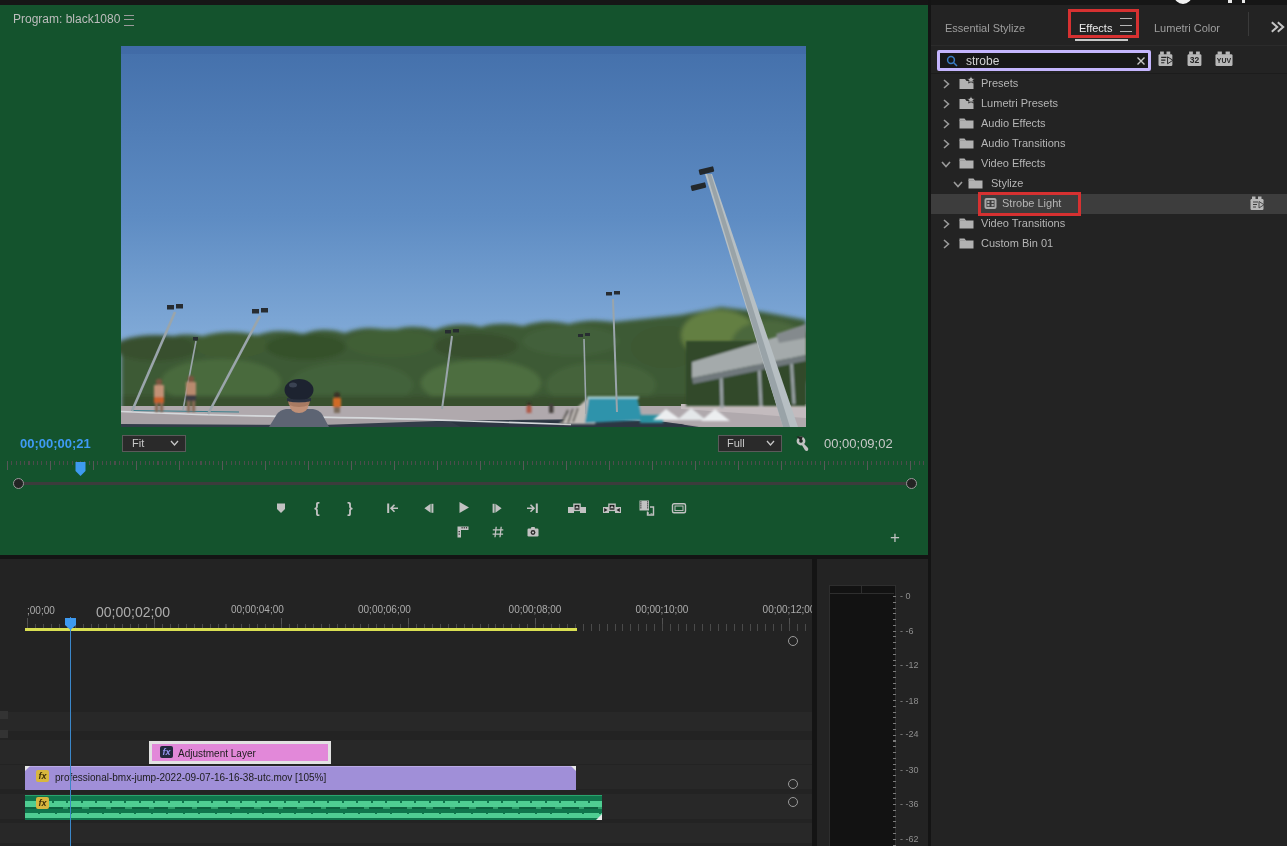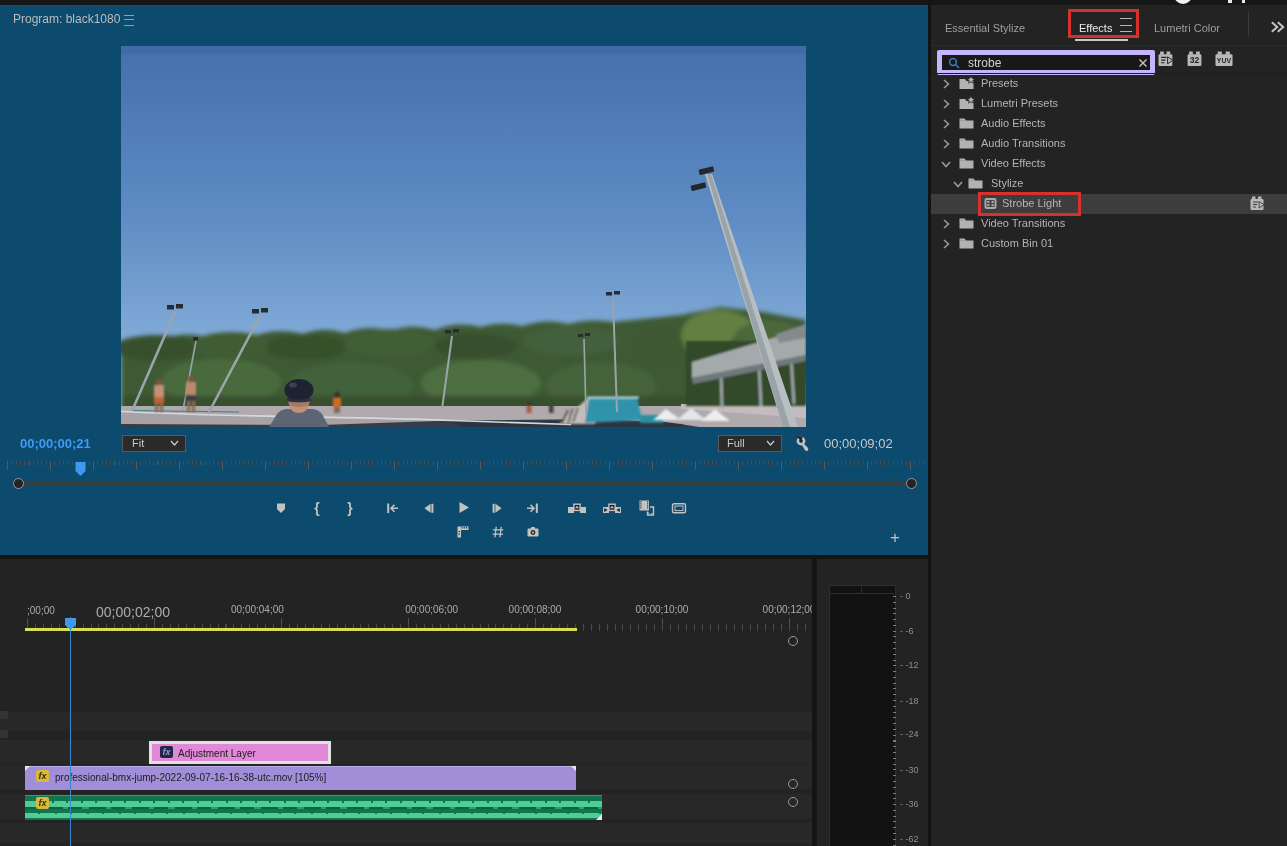--- a/index.html
+++ b/index.html
@@ -9,21 +9,21 @@
 </style>
 </head>
 <body>
 <div id="stage">
 
   <div class="abs" style="left:0;top:0;width:1287px;height:5px;background:#161616;"></div>
   <div class="abs" style="left:1174px;top:-14px;width:18px;height:18px;border-radius:50%;background:#f2f2f2;"></div>
   <div class="abs" style="left:1228px;top:0;width:4px;height:3px;background:#e8e8e8;"></div>
   <div class="abs" style="left:1242px;top:0;width:3px;height:3px;background:#e8e8e8;"></div>
 
-  <div class="abs" id="monitor" style="left:0;top:5px;width:928px;height:552px;background:#0c4a6e;">
+  <div class="abs" id="monitor" style="left:0;top:5px;width:928px;height:552px;background:#14532d;">
     <div class="abs" style="left:13px;top:7px;font-size:12px;color:#bdbdbd;">Program: black1080</div>
     <div class="abs" style="left:124px;top:10px;width:10px;height:9px;
       border-top:1.2px solid #9a9a9a;border-bottom:1.2px solid #9a9a9a;">
       <div style="margin-top:3px;height:1px;background:#9a9a9a;"></div>
     </div>
 
     <div class="abs" id="video" style="left:121px;top:41px;width:685px;height:381px;background:#4a7ab0;overflow:hidden;">
     <svg width="685" height="381" viewBox="0 0 685 381">
       <defs>
         <linearGradient id="sky" x1="0" y1="0" x2="0" y2="1">
@@ -265,21 +265,21 @@
     <div class="abs" style="left:890px;top:523px;font-size:17px;color:#c2c2c2;">+</div>
   </div>
 
   <div class="abs" style="left:0;top:555px;width:928px;height:4px;background:#141414;"></div>
 
   <div class="abs" id="timeline" style="left:0;top:559px;width:812px;height:287px;background:#232323;overflow:hidden;">
 
     <div class="abs" style="left:27px;top:46px;font-size:10px;color:#acacac;">;00;00</div>
     <div class="abs" style="left:96px;top:45px;width:100px;text-align:left;font-size:14px;color:#acacac;">00;00;02;00</div>
     <div class="abs" style="left:231px;top:45px;width:100px;font-size:10px;color:#acacac;">00;00;04;00</div>
-    <div class="abs" style="left:358px;top:45px;width:100px;text-align:right;font-size:10px;color:#acacac;">00;00;06;00</div>
+    <div class="abs" style="left:358px;top:45px;width:100px;text-align:left;font-size:10px;color:#acacac;">00;00;06;00</div>
     <div class="abs" style="left:485px;top:45px;width:100px;text-align:center;font-size:10px;color:#acacac;">00;00;08;00</div>
     <div class="abs" style="left:612px;top:45px;width:100px;text-align:center;font-size:10px;color:#acacac;">00;00;10;00</div>
     <div class="abs" style="left:739px;top:45px;width:100px;text-align:center;font-size:10px;color:#acacac;">00;00;12;00</div>
 
     <div class="abs" style="left:27px;top:59px;width:780px;height:13px;
       background:repeating-linear-gradient(90deg,#525252 0 1px,transparent 1px 127px);"></div>
     <div class="abs" style="left:27px;top:65px;width:780px;height:7px;
       background:repeating-linear-gradient(90deg,#4a4a4a 0 1px,transparent 1px 7.94px);"></div>
 
     <div class="abs" style="left:25px;top:69px;width:552px;height:3px;background:#d9df52;"></div>
@@ -363,21 +363,21 @@
     </div>
     <div class="abs" style="left:137px;top:4px;width:65px;height:23px;border:3px solid #d63131;"></div>
     <div class="abs" style="left:144px;top:34px;width:53px;height:2px;background:#c9c9c9;"></div>
     <div class="abs" style="left:223px;top:17px;font-size:11px;color:#9f9f9f;">Lumetri Color</div>
     <div class="abs" style="left:317px;top:7px;width:1px;height:24px;background:#3a3a3a;"></div>
     <svg class="abs" style="left:339px;top:16px" width="15" height="12" viewBox="0 0 15 12">
         <path d="M1.8,1.3 L7.2,6 L1.8,10.7 M7.8,1.3 L13.2,6 L7.8,10.7" stroke="#c4c4c4" stroke-width="2" fill="none"></path>
       </svg>
     <div class="abs" style="left:0;top:40px;width:356px;height:1px;background:#2b2b2b;"></div>
 
-    <div class="abs" style="left:6px;top:45px;width:208px;height:15px;background:#181818;border-radius:2px;border:5px solid #c4b5fd;">
+    <div class="abs" style="left:6px;top:45px;width:208px;height:15px;background:#181818;border-radius:2px;border:3px solid #c4b5fd;">
       <svg class="abs" style="left:6px;top:2px" width="12" height="12" viewBox="0 0 12 12">
         <circle cx="5" cy="5" r="3.4" stroke="#3a7cc4" stroke-width="1.5" fill="none"></circle>
         <path d="M7.5,7.5 L11,11" stroke="#3a7cc4" stroke-width="1.5"></path>
       </svg>
       <span class="abs" style="left:26px;top:1px;font-size:12px;color:#d2d2d2;">strobe</span>
       <svg class="abs" style="left:196px;top:3px" width="10" height="10" viewBox="0 0 10 10">
         <path d="M1.5,1.5 L8.5,8.5 M8.5,1.5 L1.5,8.5" stroke="#c8c8c8" stroke-width="1.4"></path>
       </svg>
     </div>
 

